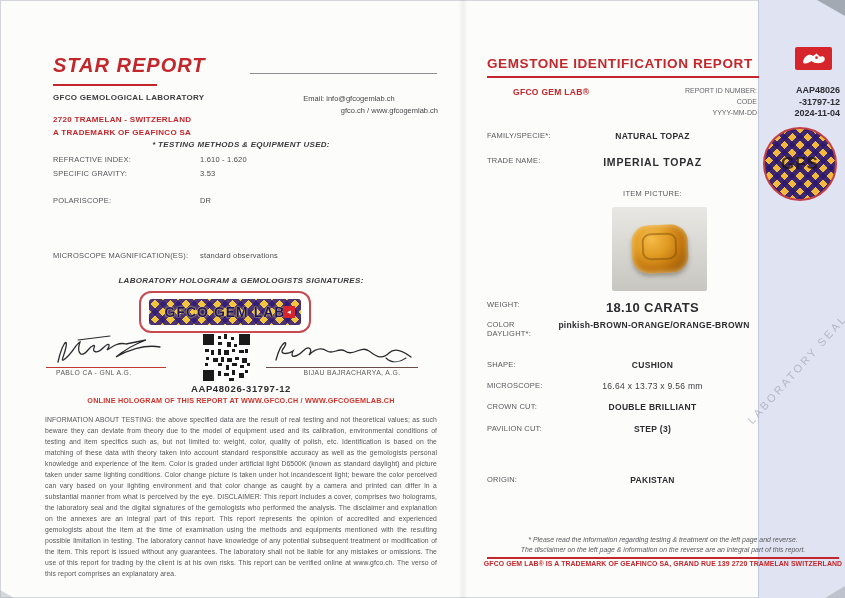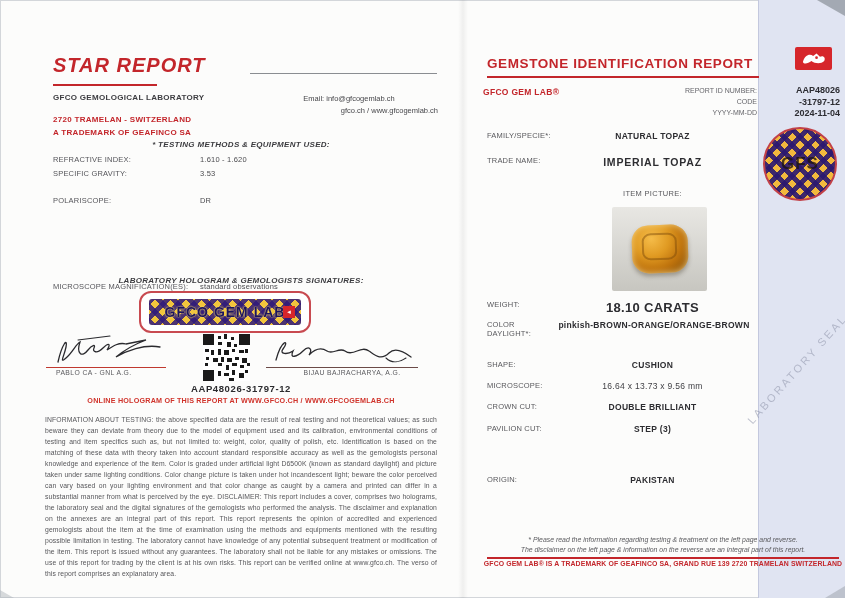--- a/index.html
+++ b/index.html
@@ -32,21 +32,21 @@
   .lp-lab{position:absolute;left:53px;top:93px;font-size:8px;font-weight:bold;color:#3d3d41;letter-spacing:.3px;}
   .lp-tm{position:absolute;left:53px;top:104px;font-size:8px;font-weight:bold;color:#c3262b;letter-spacing:.3px;margin-top:24px;}
   .lp-addr{position:absolute;left:53px;top:115px;font-size:8px;font-weight:bold;color:#c3262b;letter-spacing:.3px;}
   .lp-email{position:absolute;left:260px;top:94px;width:178px;text-align:center;font-size:7.5px;color:#47474b;}
   .lp-web{position:absolute;left:260px;top:106px;width:178px;text-align:right;font-size:7.5px;color:#47474b;}
   .lp-testing{position:absolute;left:45px;top:140px;width:392px;text-align:center;
     font-size:8px;font-weight:bold;font-style:italic;color:#3b3b3f;letter-spacing:.3px;}
   .lrow{position:absolute;left:53px;width:384px;font-size:7.5px;color:#55555a;letter-spacing:.2px;}
   .lrow .lab{display:inline-block;width:147px;vertical-align:top;}
   .lrow .val{color:#4c4c50;}
-  .lrow.r0{top:155px;} .lrow.r1{top:169px;} .lrow.r2{top:196px;} .lrow.r3{top:251px;margin-top:31px;}
+  .lrow.r0{top:155px;} .lrow.r1{top:169px;} .lrow.r2{top:196px;} .lrow.r3{top:251px;}
   .lp-holo-head{position:absolute;left:45px;top:276px;width:392px;text-align:center;
     font-size:8px;font-weight:bold;font-style:italic;color:#3b3b3f;letter-spacing:.3px;}
   .holo-frame{position:absolute;left:139px;top:291px;width:168px;height:38px;
     border:2px solid #c84a50;border-radius:12px;display:flex;align-items:center;justify-content:center;background:#fff;}
   .holo-strip{position:relative;width:152px;height:26px;border-radius:3px;
     background-color:#f2c53d;
     background-image:
       repeating-linear-gradient(45deg,rgba(47,26,122,.85) 0 5px,rgba(0,0,0,0) 5px 11px),
       repeating-linear-gradient(-45deg,rgba(47,26,122,.85) 0 5px,rgba(0,0,0,0) 5px 11px);
     display:flex;align-items:center;justify-content:center;}
@@ -67,21 +67,21 @@
     font-size:9.5px;font-weight:bold;color:#2b2b2e;letter-spacing:.6px;}
   .lp-online{position:absolute;left:45px;top:396px;width:392px;text-align:center;
     font-size:7.2px;font-weight:bold;color:#d0342c;letter-spacing:.2px;}
   .lp-fineprint{position:absolute;left:45px;top:414px;width:392px;
     font-size:6.8px;line-height:11px;color:#56565a;text-align:justify;letter-spacing:.1px;}
 
   
   .rp-title{position:absolute;left:487px;top:56px;font-size:13.5px;font-weight:bold;
     color:#c3262b;letter-spacing:.6px;z-index:3;}
   .rp-title-rule{position:absolute;left:487px;top:76px;width:272px;height:1.5px;background:#c3262b;z-index:3;}
-  .rp-lab{position:absolute;left:483px;top:87px;font-size:8.5px;font-weight:bold;color:#c3262b;letter-spacing:.3px;z-index:3;}
+  .rp-lab{position:absolute;left:513px;top:87px;font-size:8.5px;font-weight:bold;color:#c3262b;letter-spacing:.3px;z-index:3;}
   .rp-meta-label{position:absolute;width:120px;text-align:right;left:637px;
     font-size:7px;color:#66666b;z-index:3;}
   .rp-meta-value{position:absolute;width:90px;text-align:right;left:750px;
     font-size:9px;font-weight:bold;color:#2c2c32;z-index:3;}
   .ml0{top:87px;} .ml1{top:98px;} .ml2{top:109px;}
   .mv0{top:85px;} .mv1{top:97px;} .mv2{top:108px;}
   .gfco-logo{position:absolute;left:795px;top:47px;width:37px;height:23px;background:#d6262b;
     border-radius:2px;z-index:4;display:flex;align-items:center;justify-content:center;}
   .seal{position:absolute;left:763px;top:127px;width:70px;height:70px;border-radius:50%;
     border:2px solid #c24148;z-index:4;

